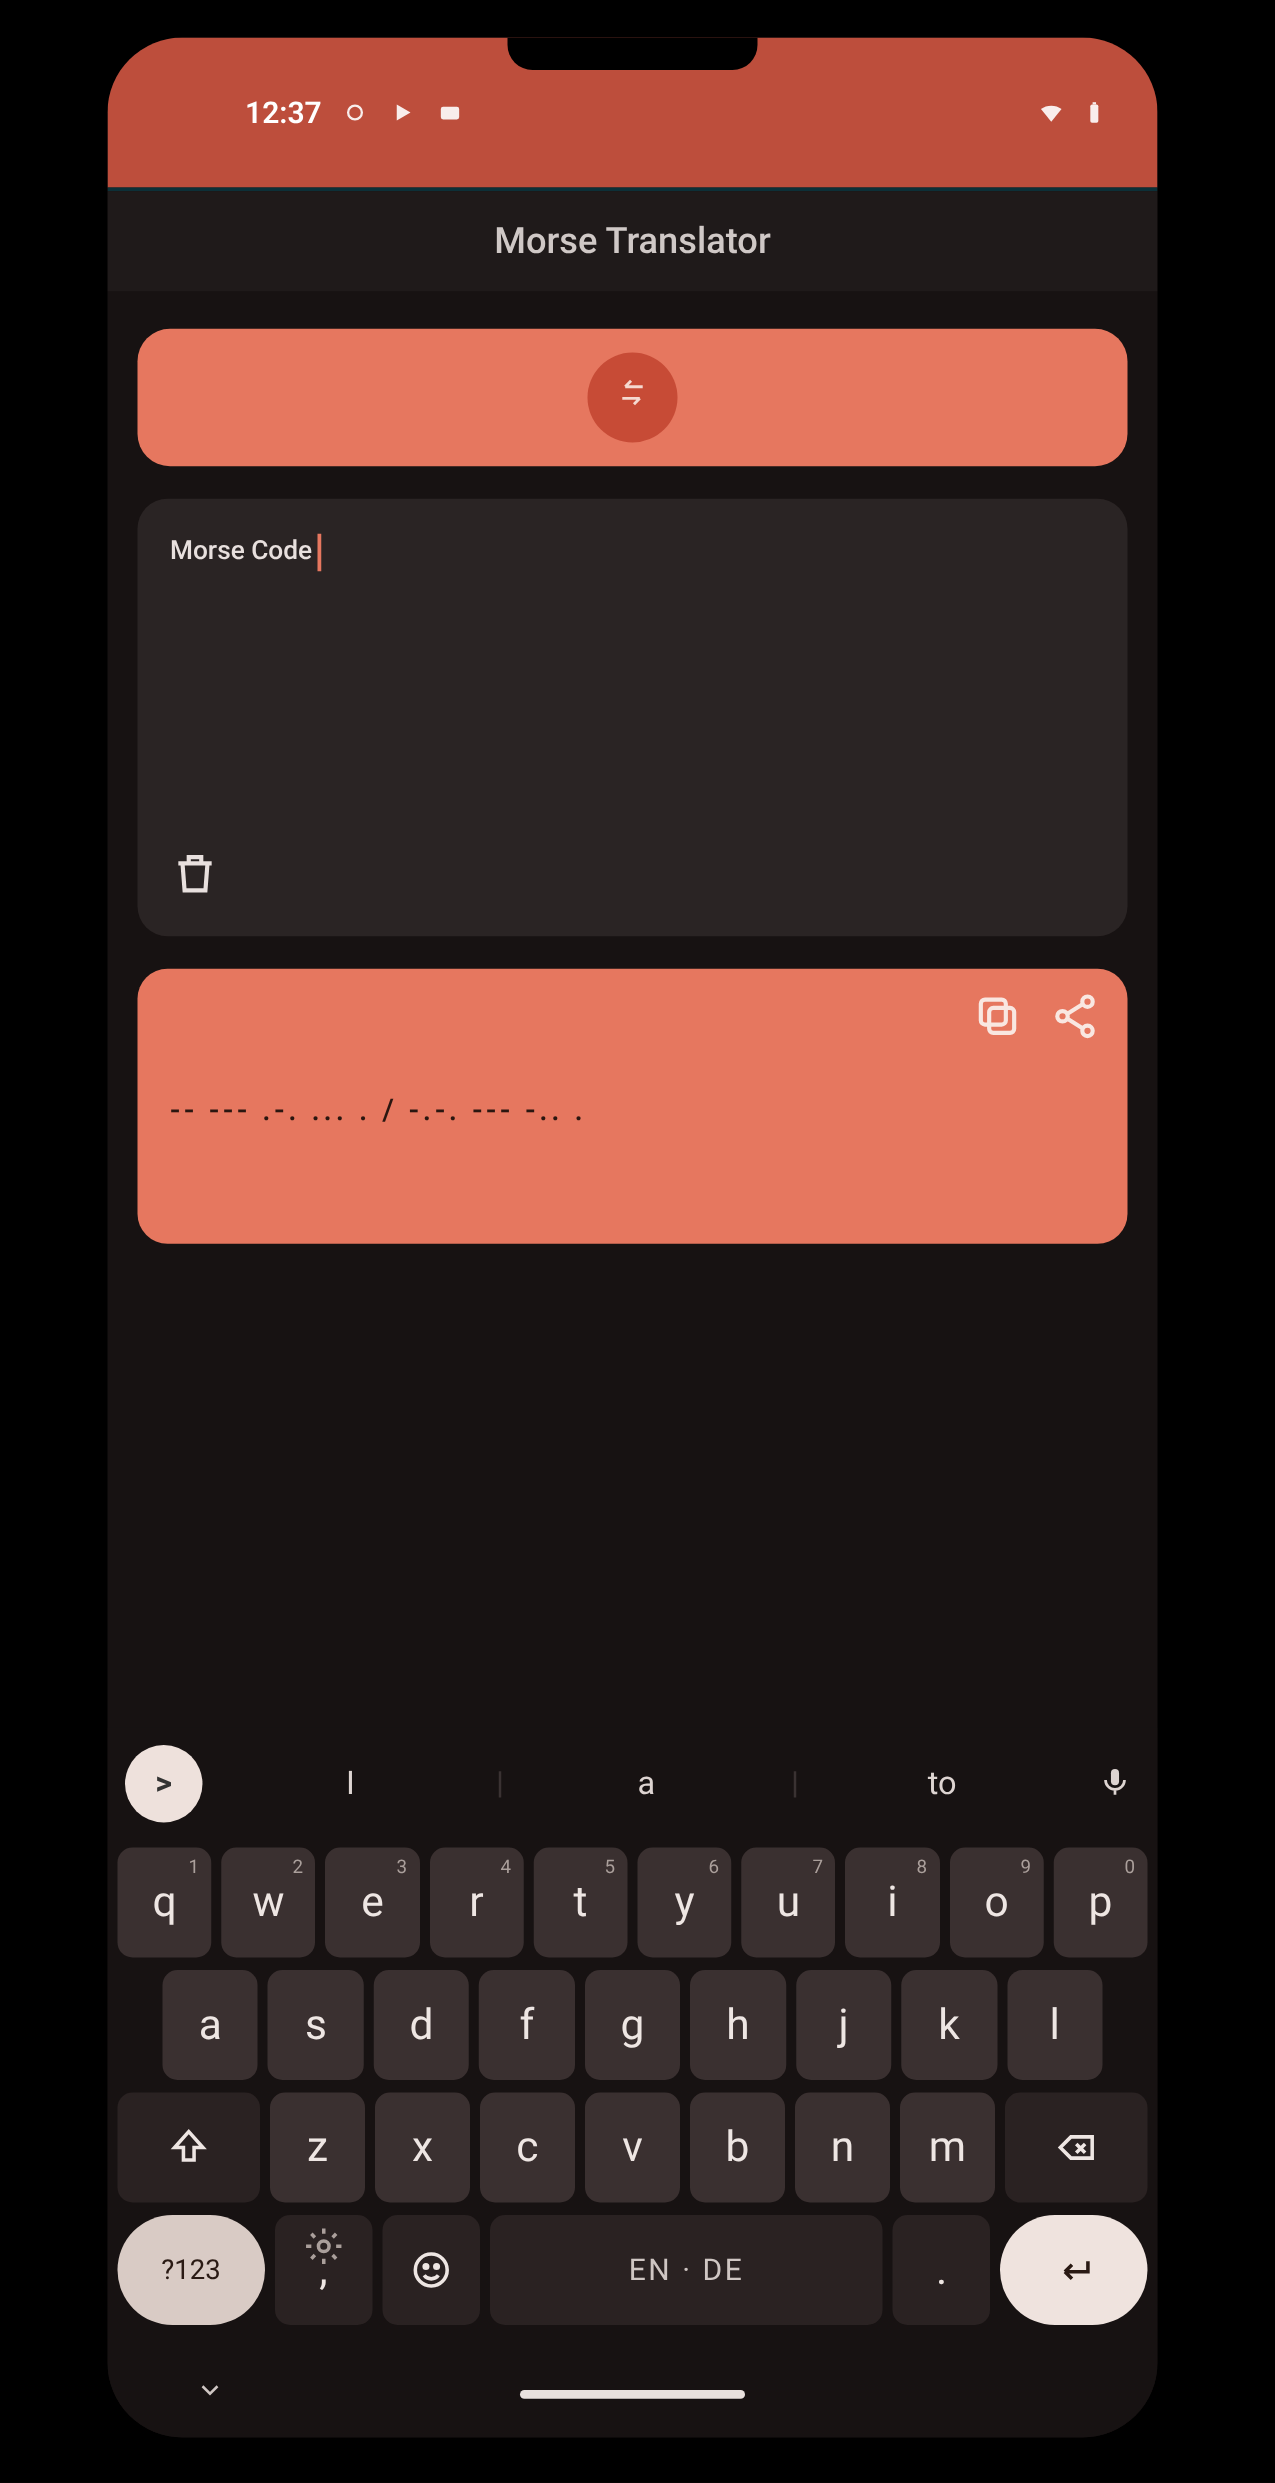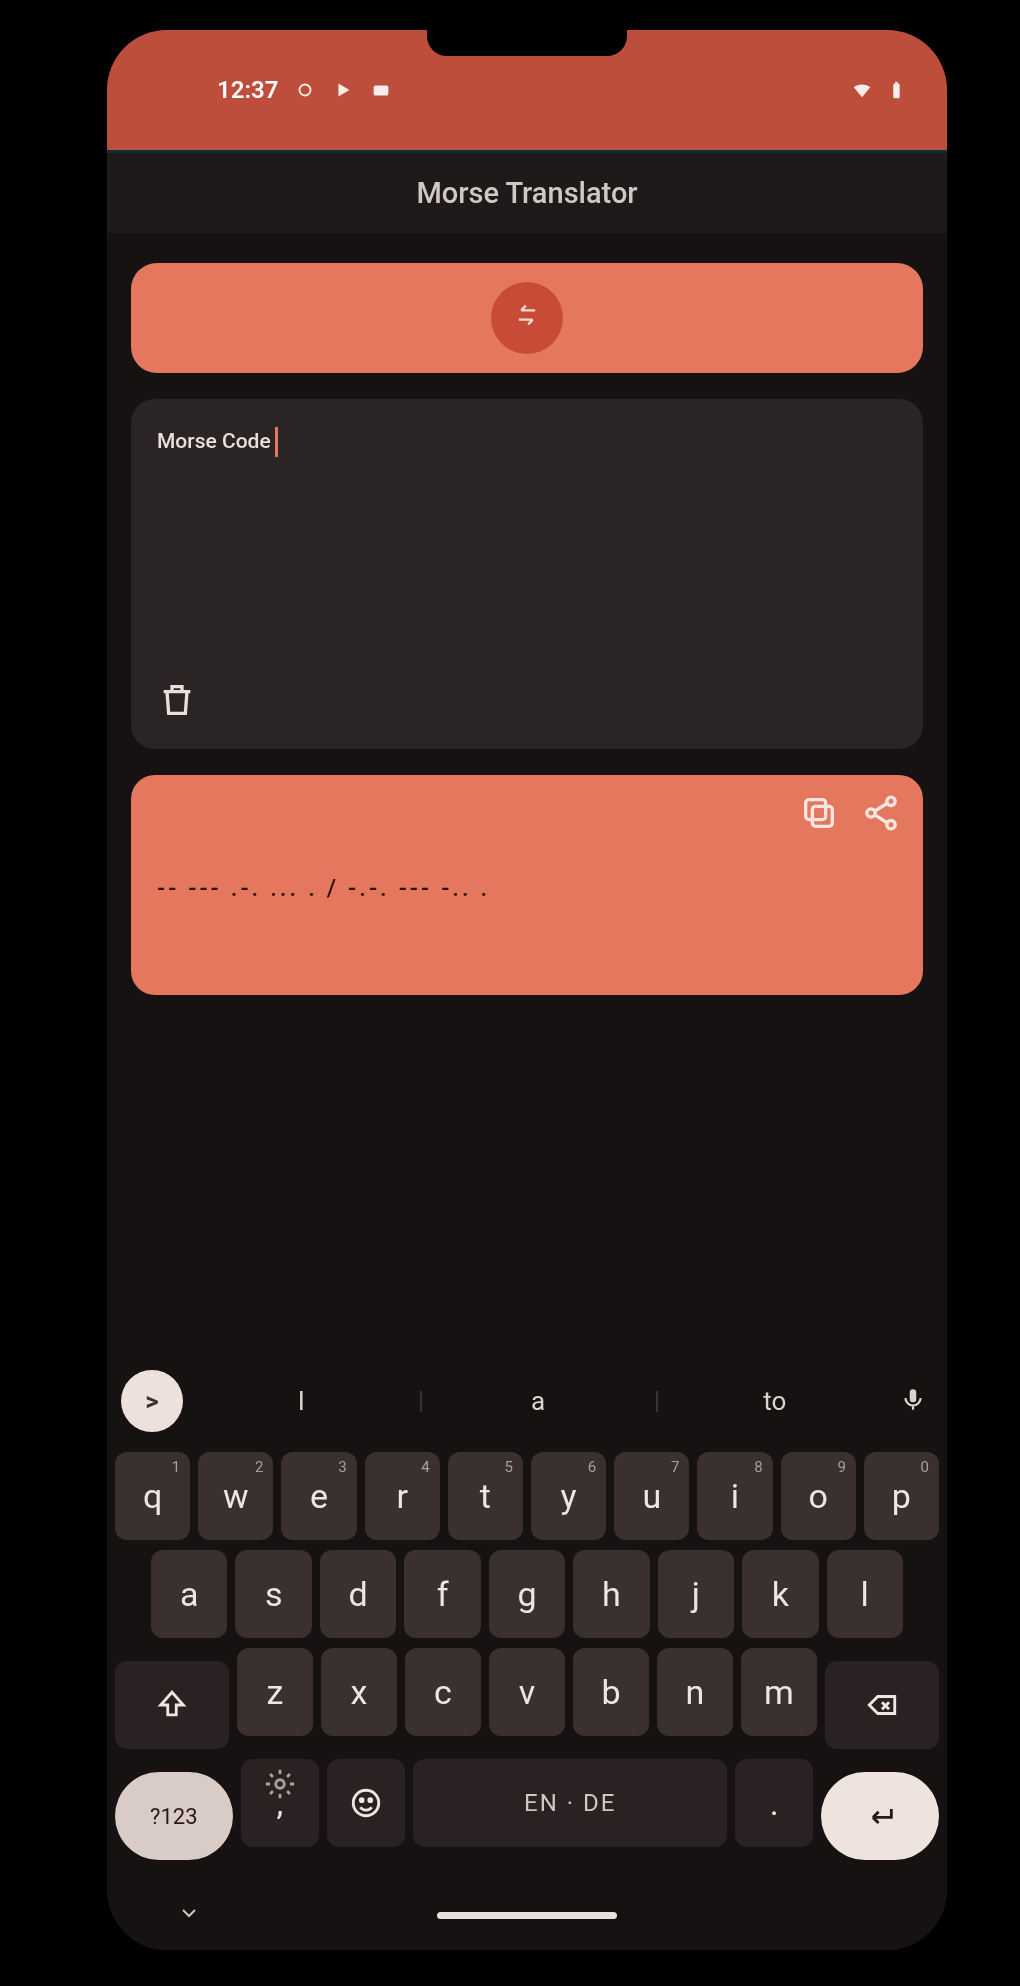--- a/index.html
+++ b/index.html
@@ -1,18 +1,18 @@
 <!DOCTYPE html>
 <html><head>
 <meta charset="utf-8">
 <style>
   * { box-sizing: border-box; margin: 0; padding: 0; }
   html, body { width: 1020px; height: 1986px; background: #000; font-family: -apple-system, Roboto, Arial, sans-serif; overflow: hidden; }
   .frame {
-    position: absolute; left: 107px; top: 30px; width: 840px; height: 1920px;
+    position: absolute; left: 86px; top: 30px; width: 840px; height: 1920px;
     background: #171212; border-radius: 60px; overflow: hidden;
     box-shadow: 0 0 0 10px #000;
   }
   .notch { position:absolute; top:0; left:50%; transform:translateX(-50%); width:200px; height:26px; background:#000; border-radius:0 0 20px 20px; z-index:50;}
   
   .statusbar {
     height: 120px; background: #bd4e3c; display:flex; align-items:center; justify-content:space-between;
     padding: 0 40px 0 110px; color:#fff; font-weight:600; font-size:24px;
   }
   .statusbar .left { display:flex; align-items:center; gap:16px; }
@@ -54,21 +54,21 @@
   .sug-item + .sug-item::before { content:''; position:absolute; left:0; top:15%; height:70%; width:2px; background:#3a3232;}
   .mic { width:40px; text-align:center; color:#ddd4d1;}
   .kb { padding:6px 8px 10px 8px;}
   .krow { display:flex; gap:8px; margin-bottom:10px; justify-content:center;}
   .key {
     flex:1; height:88px; background:#3a3030; border-radius:12px; color:#eee6e3; font-size:34px;
     display:flex; align-items:center; justify-content:center; position:relative; min-width:0;
   }
   .key .num { position:absolute; top:6px; right:10px; font-size:15px; color:#aa9f9b;}
   .key.dark { background:#2a2222;}
-  .key.wide15 { flex:1.5;margin-top:13px;}
+  .key.wide15 { flex:1.5;}
   .key.space { flex:4;}
   .key.pill { border-radius:44px; background:#d9cbc5; color:#2a1a14;}
   .key.enter { border-radius:44px; background:#efe3de; color:#2a1a14;}
   .key svg { width:34px; height:34px; stroke:#eee6e3; fill:none; stroke-width:2;}
   .key.enter svg, .key.pill svg { stroke:#2a1a14;}
   .navbar { height:70px; display:flex; align-items:center; justify-content:center; position:relative;}
   .navbar .chev { position:absolute; left:70px; color:#cfc6c3; font-size:22px;}
   .navbar .handle { width:180px; height:7px; background:#e9e1de; border-radius:4px;}
   .kblabel { font-size:24px; color:#cfc6c3; letter-spacing:2px;}
   .comma-key .sub { position:absolute; top:8px; font-size:14px; color:#aa9f9b;}

